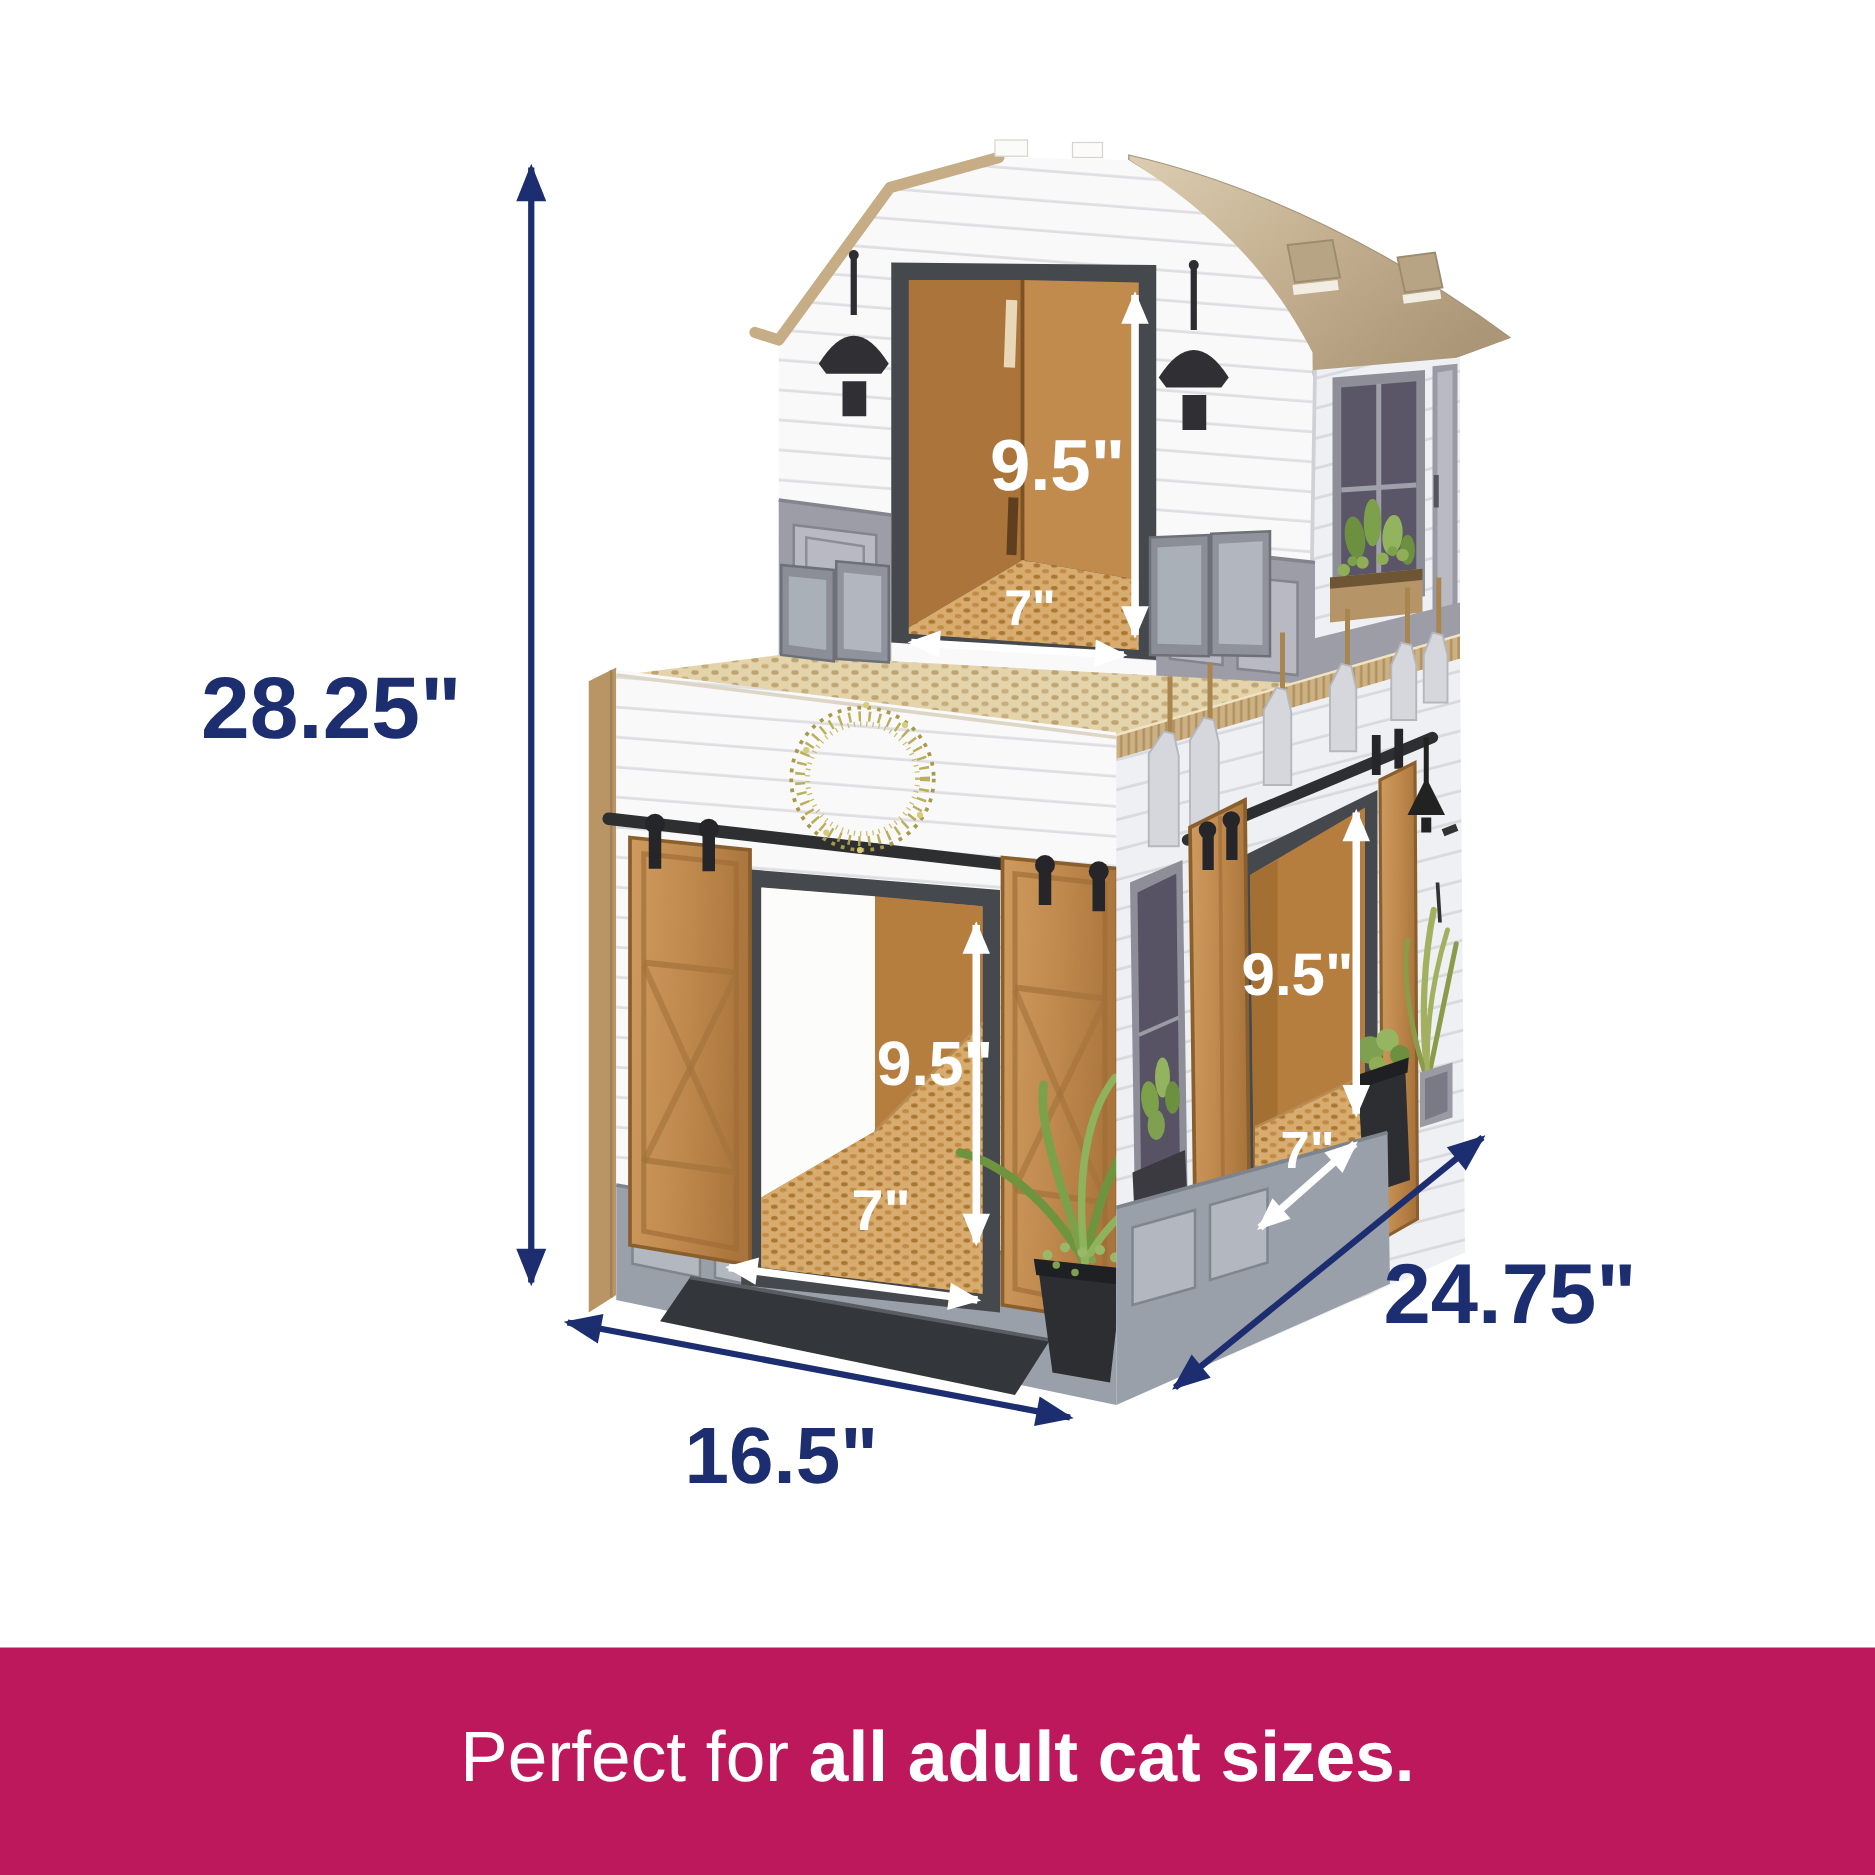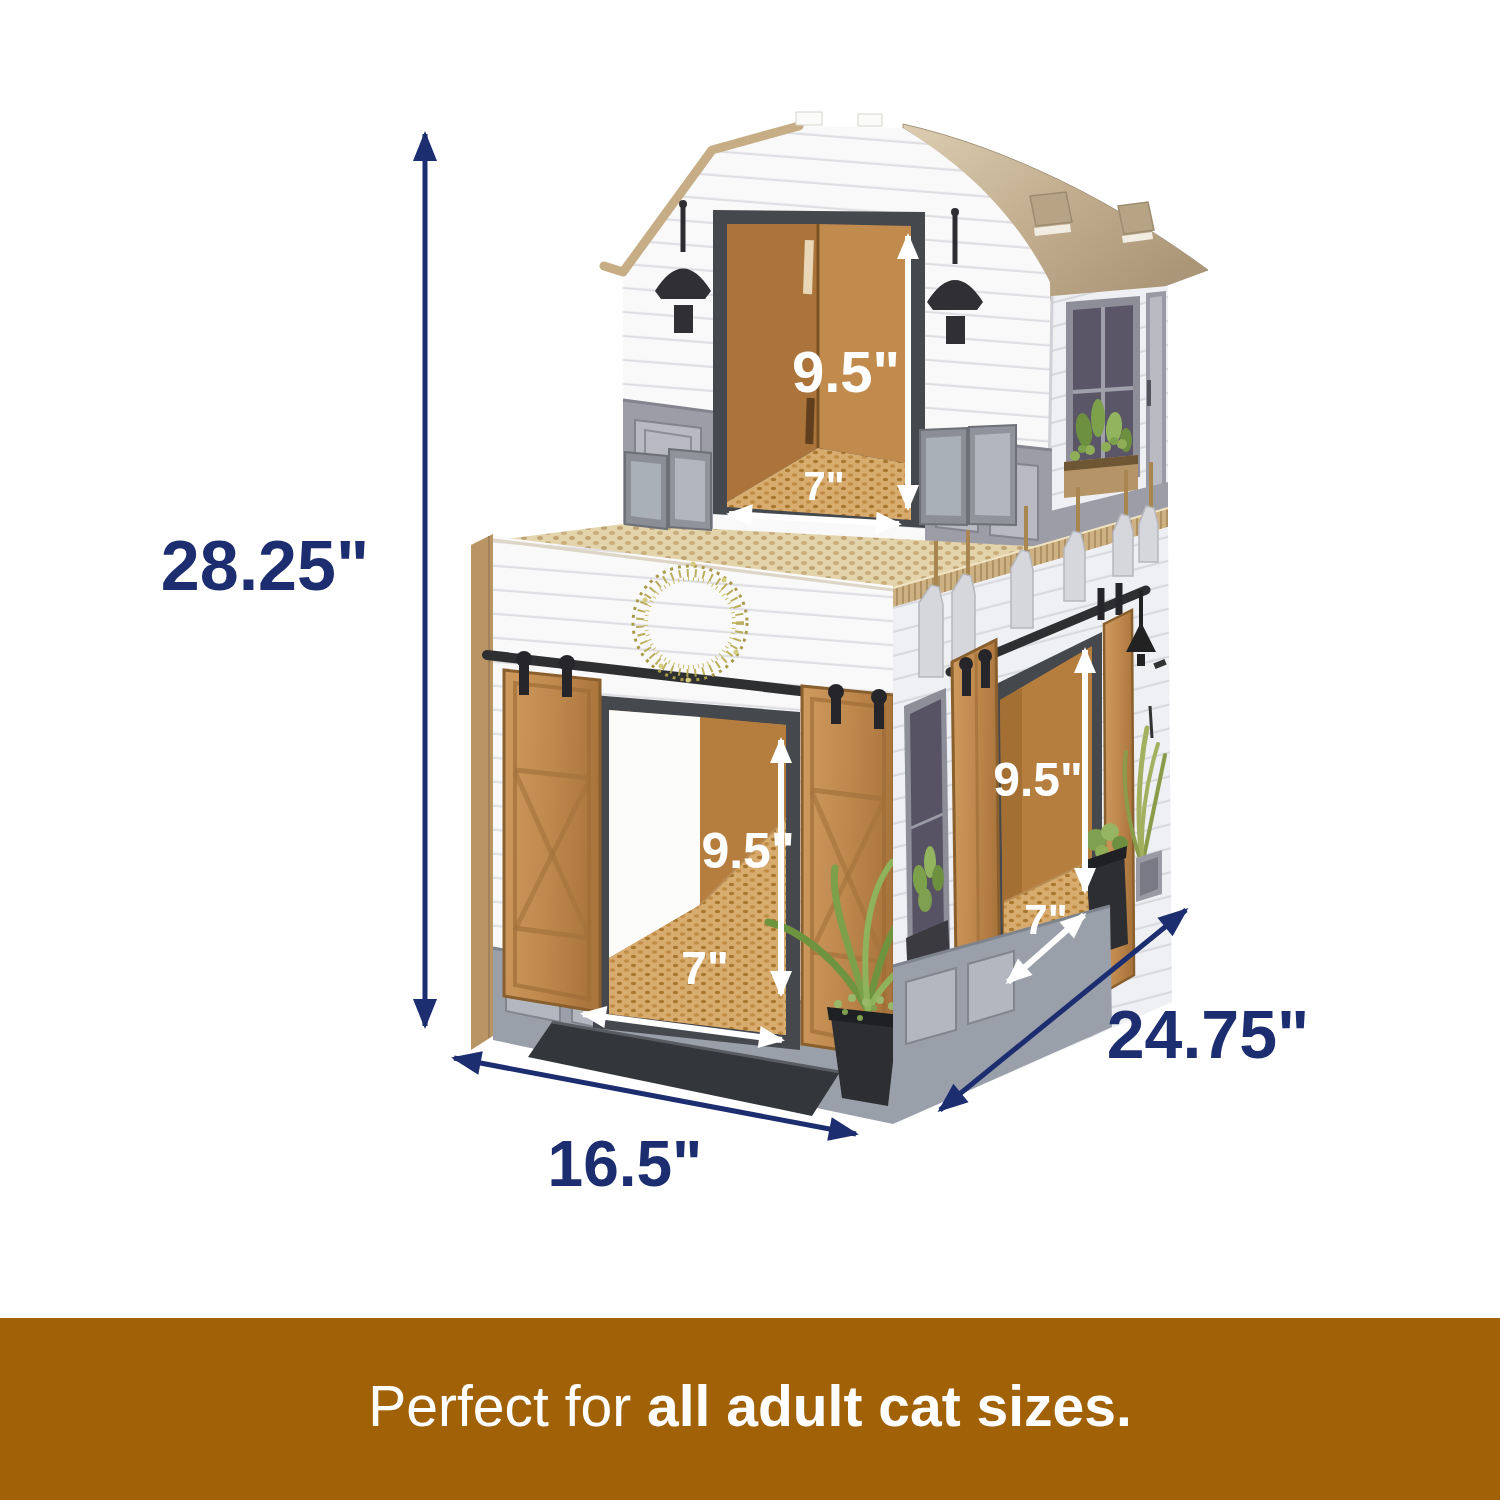--- a/index.html
+++ b/index.html
@@ -6,21 +6,21 @@
   .stage{
     position:relative;width:1500px;height:1500px;background:#ffffff;
     overflow:hidden;font-family:"Liberation Sans",sans-serif;
   }
   .stage svg{position:absolute;left:0;top:0;}
   svg text{font-family:"Liberation Sans",sans-serif;font-weight:700;}
   .dim-text{fill:#1c2d70;}
   .white-label{fill:#ffffff;}
   .footer-banner{
     position:absolute;left:0;top:1318px;width:1500px;height:182px;
-    background:#a16207;color:#ffffff;text-align:center;
+    background:#be185d;color:#ffffff;text-align:center;
     font-size:57px;line-height:176px;white-space:nowrap;
   }
   .footer-banner .prefix{font-weight:400;}
   .footer-banner .bold{font-weight:700;}
 </style>
 </head>
 <body>
 
 <div class="stage">
 

